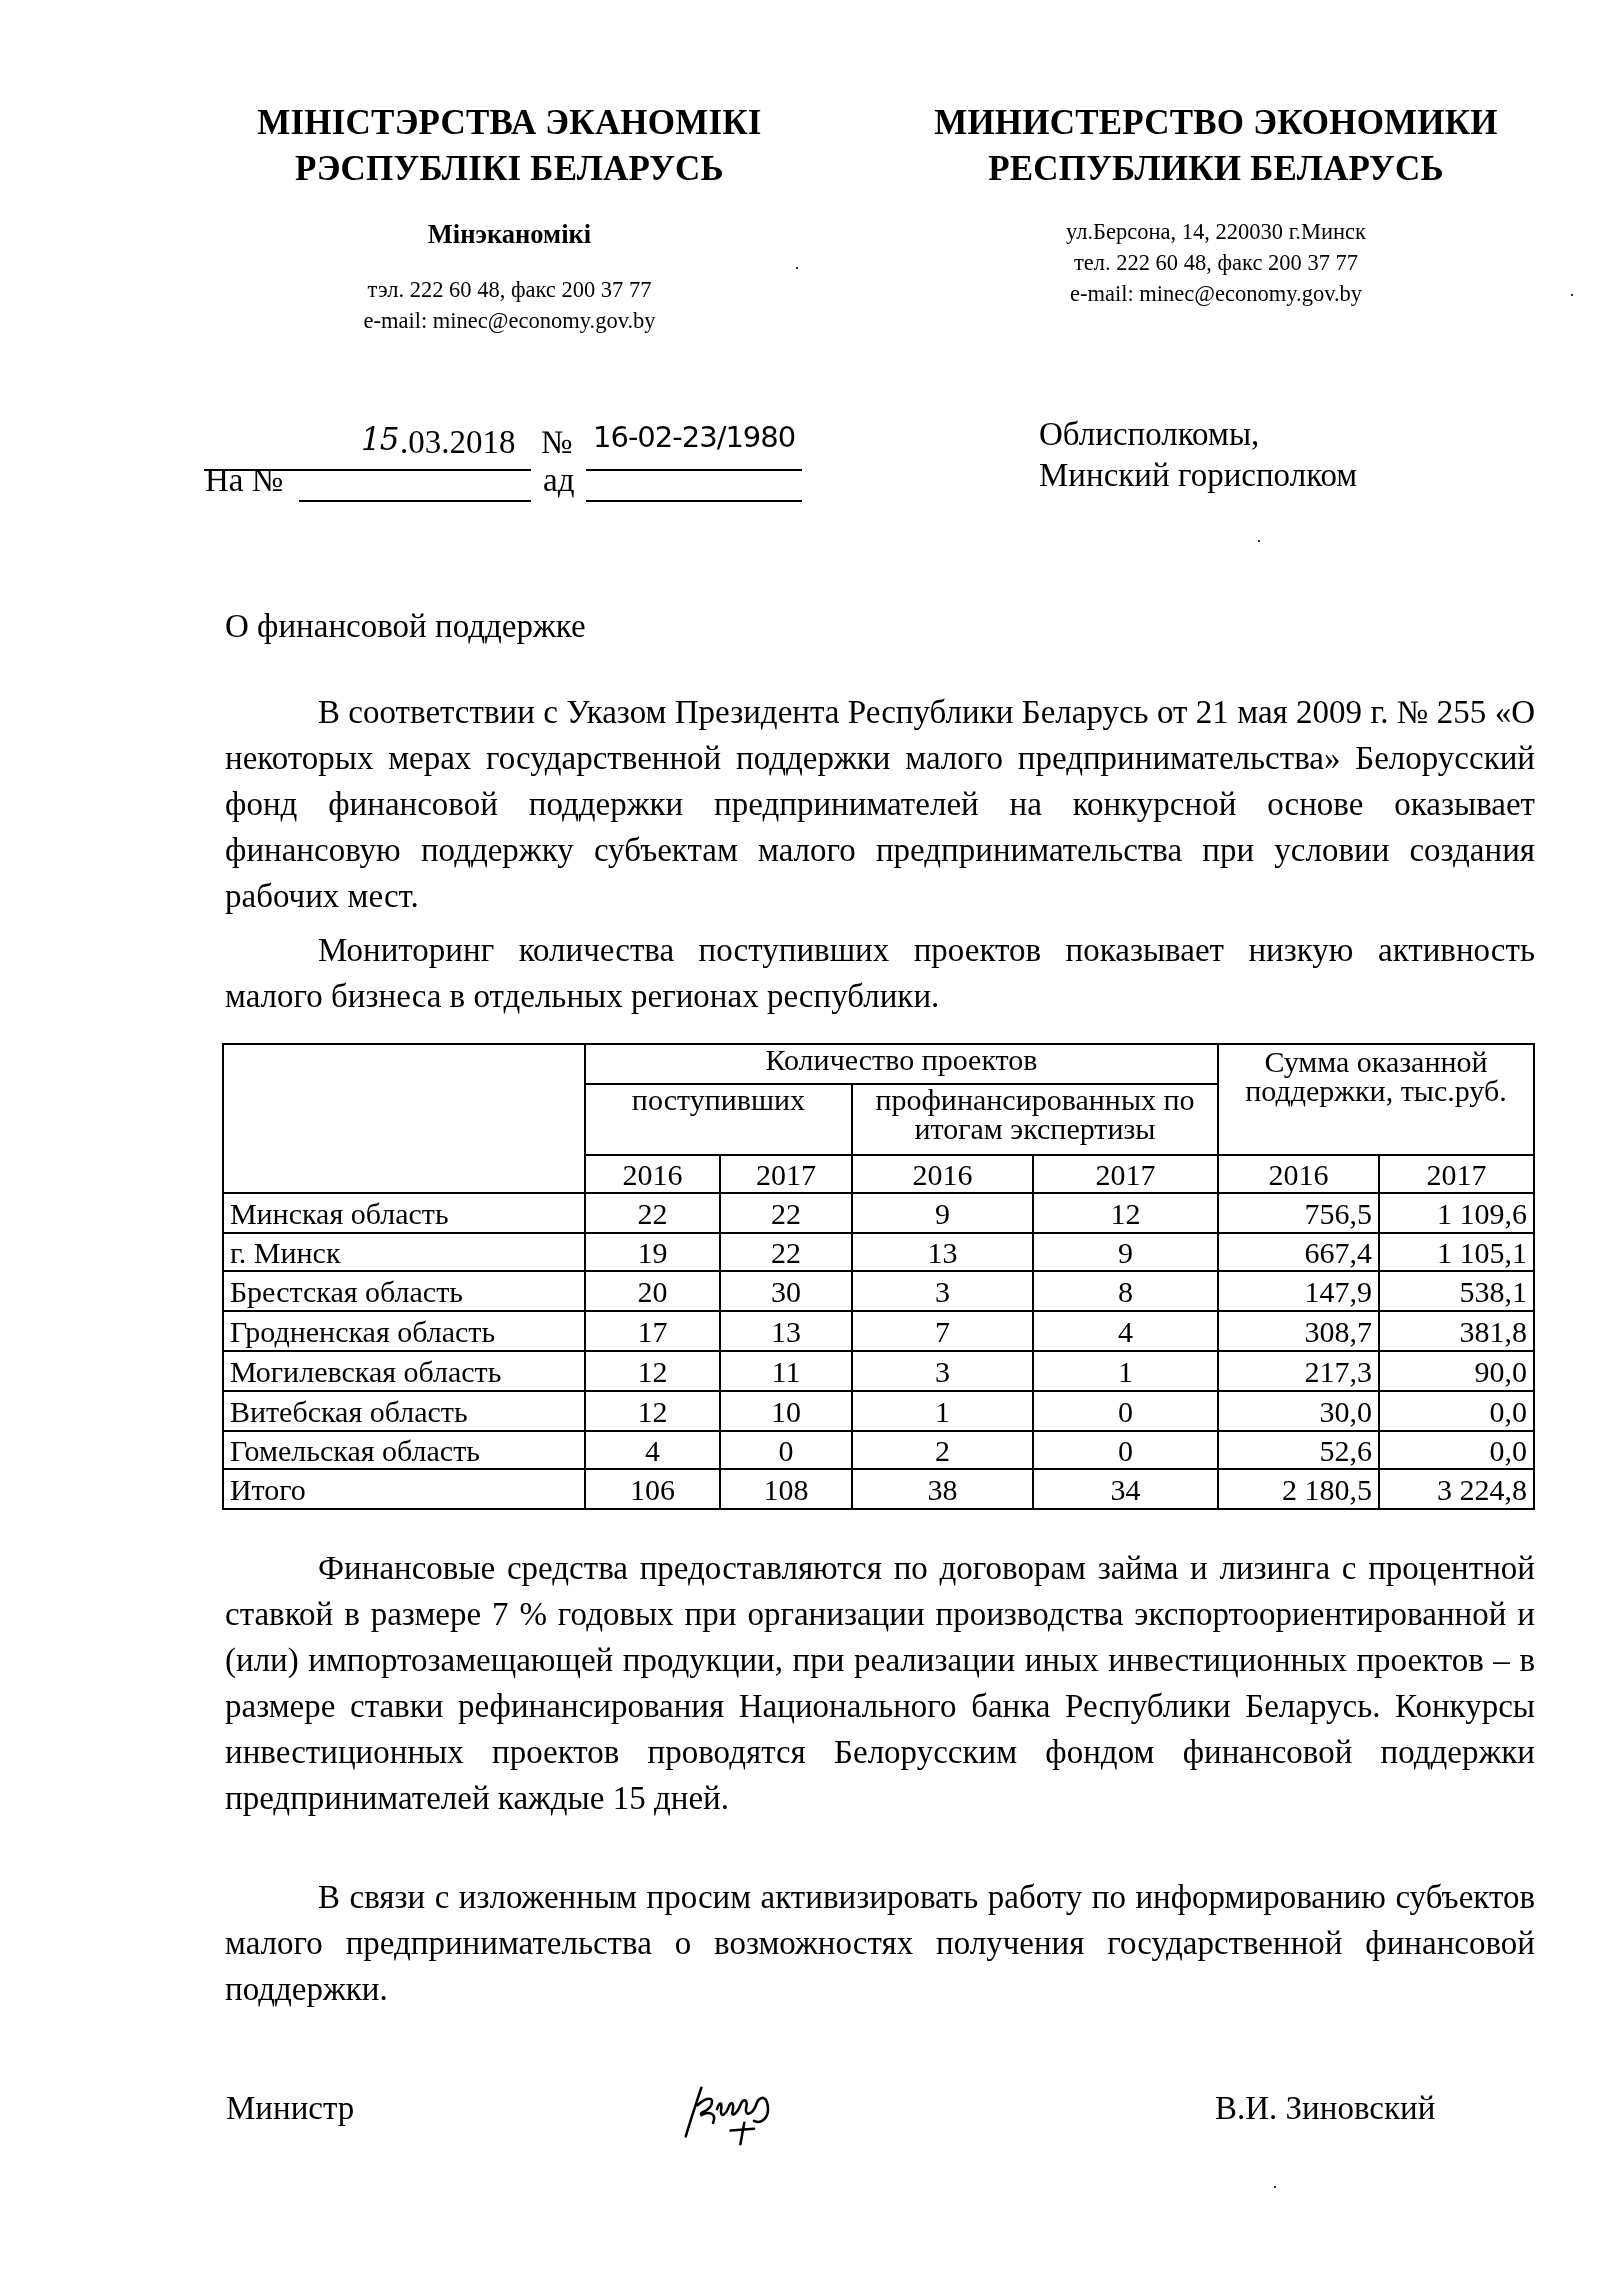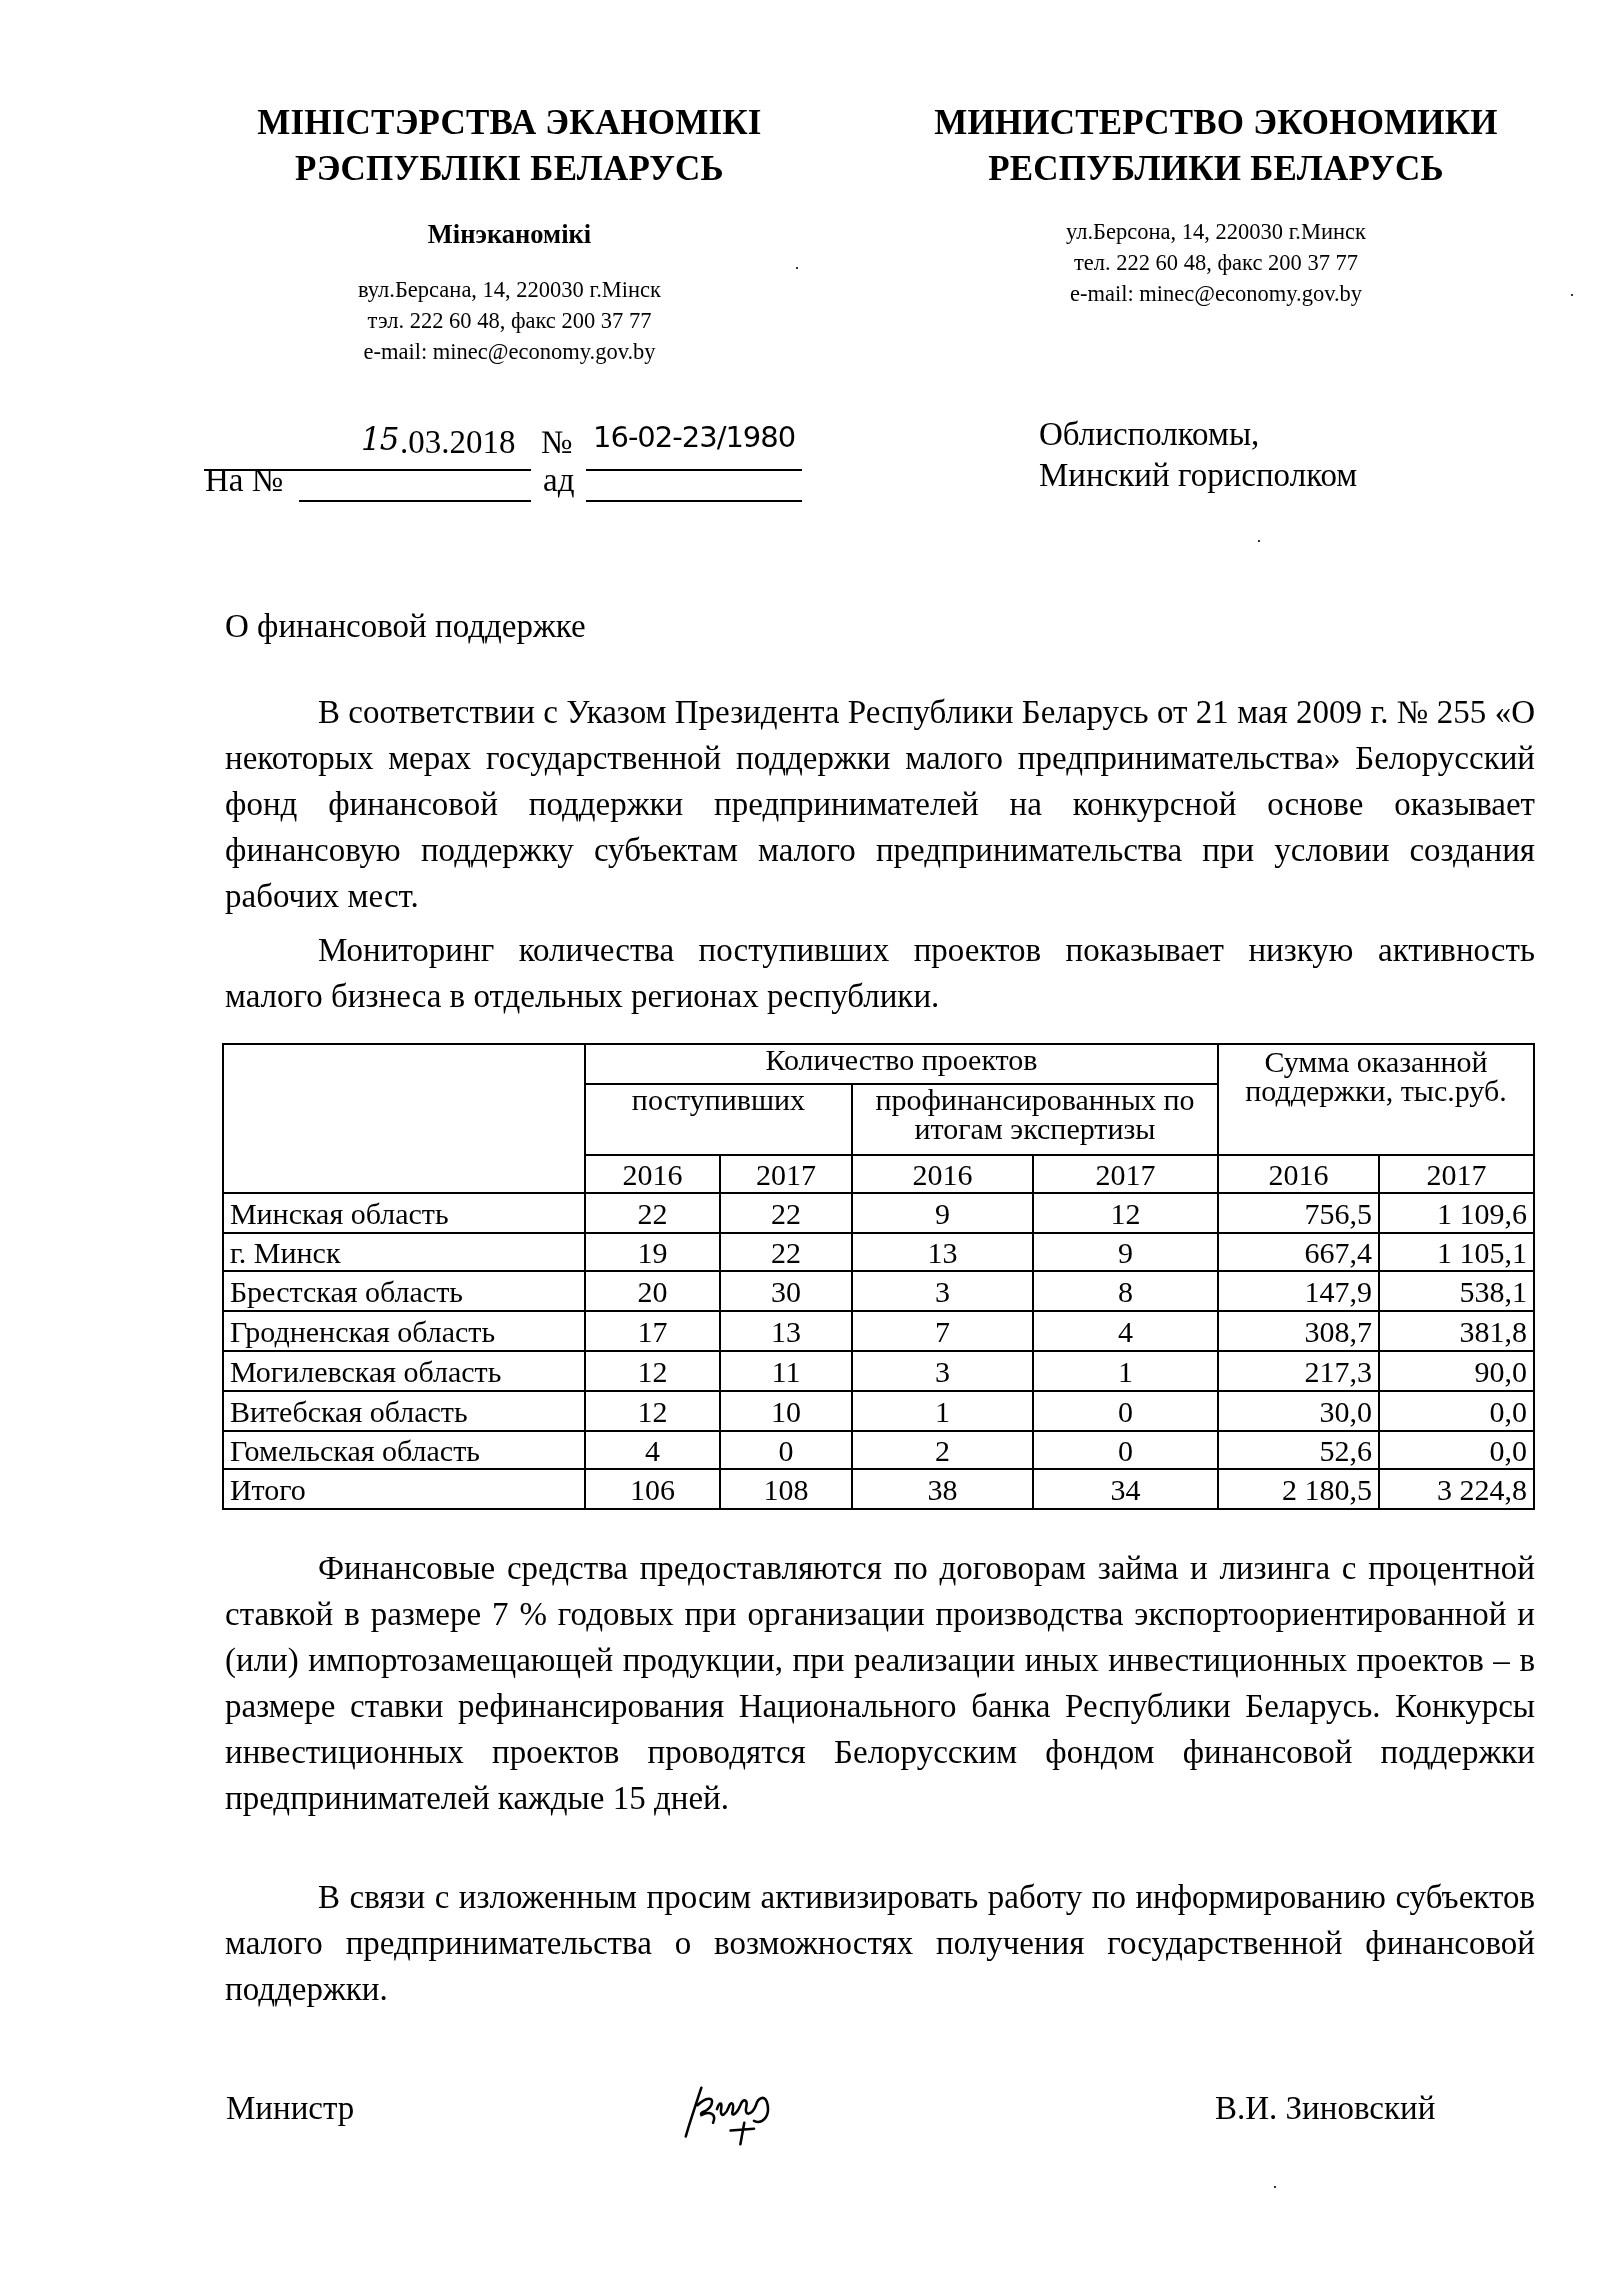--- a/index.html
+++ b/index.html
@@ -43,21 +43,20 @@
   .speck { position: absolute; width: 2px; height: 2px; background: #333; }
 </style>
 </head>
 <body>
 
 <div class="hdr" id="hdr-be">
   <div class="hdr-title">МІНІСТЭРСТВА ЭКАНОМІКІ</div>
   <div class="hdr-title">РЭСПУБЛІКІ БЕЛАРУСЬ</div>
   <div class="hdr-short">Мінэканомікі</div>
   <div class="hdr-addr">
-    <div>вул.Берсана, 14, 220030 г.Мінск</div>
     <div>тэл. 222 60 48, факс 200 37 77</div>
     <div>e-mail: minec@economy.gov.by</div>
   </div>
 </div>
 
 <div class="hdr" id="hdr-ru">
   <div class="hdr-title">МИНИСТЕРСТВО ЭКОНОМИКИ</div>
   <div class="hdr-title">РЕСПУБЛИКИ БЕЛАРУСЬ</div>
   <div class="hdr-addr">
     <div>ул.Берсона, 14, 220030 г.Минск</div>

